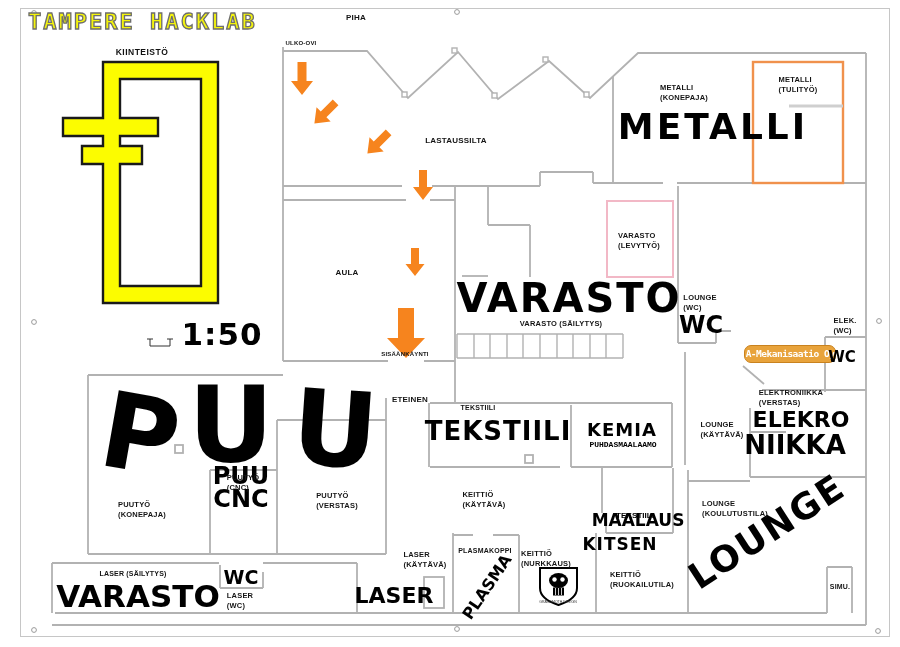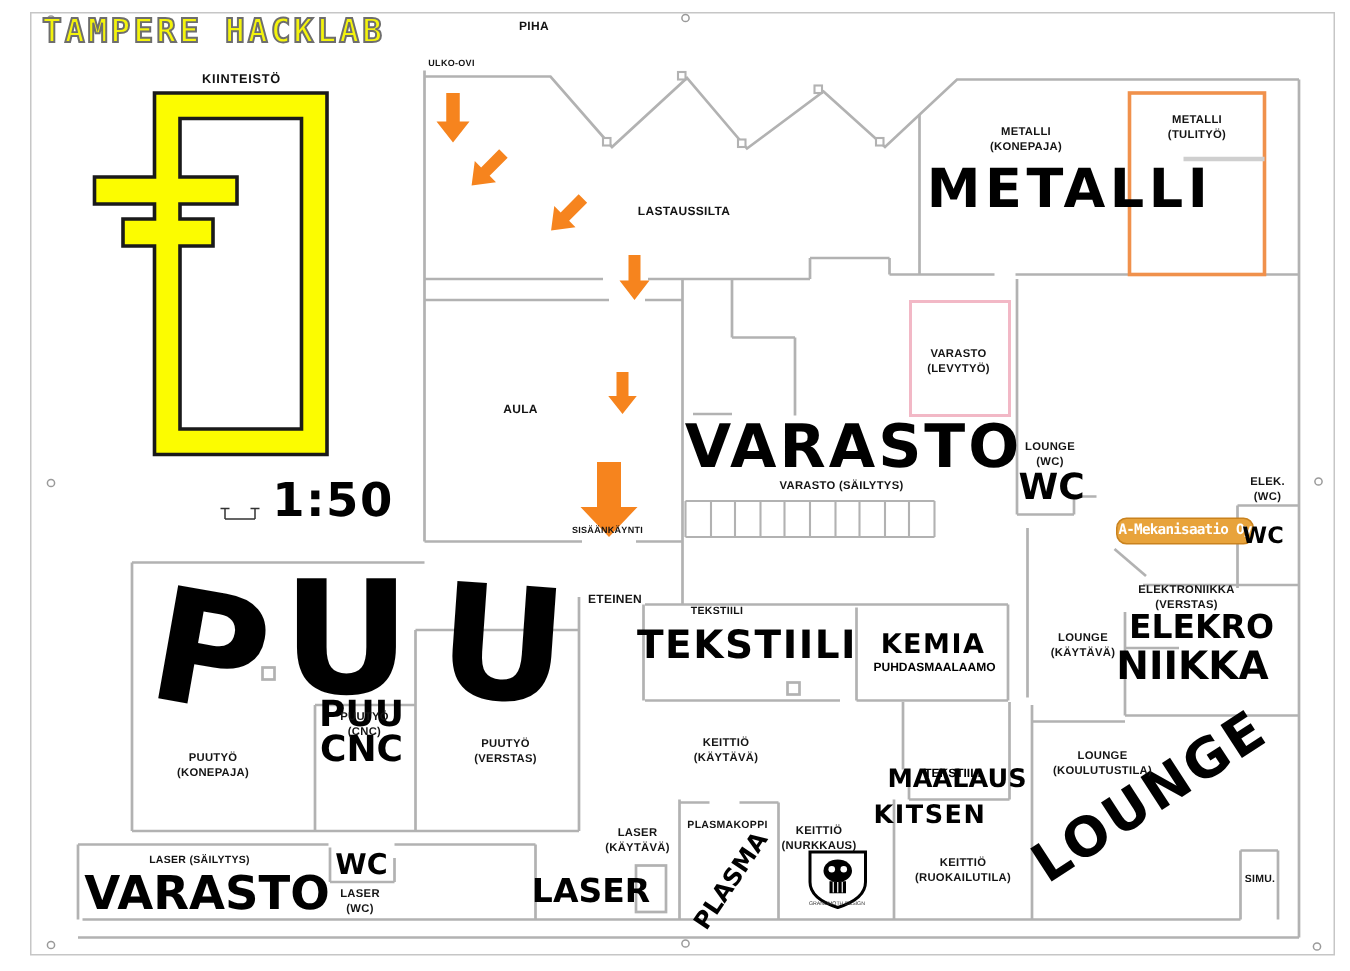--- a/index.html
+++ b/index.html
@@ -1,28 +1,28 @@
 <!DOCTYPE html>
 <html style="--arrow-orange: #F6841E; --logo-yellow: #FCFC00; --title-yellow: #F4F40C; --room-outline-orange: #F0914C; --room-outline-pink: #F2B8C6; --badge-amber: #E8A33B; --badge-border: #C9821E; --wall-gray: #B2B2B2; --ink: #111111;"><head>
 <meta charset="utf-8">
 <style>
   html,body{margin:0;padding:0;background:#ffffff;}
   .stage{position:relative;width:900px;height:647px;background:#fff;overflow:hidden;
          font-family:"Liberation Sans",sans-serif;}
   svg{position:absolute;left:0;top:0;}
-  .lbl{position:absolute;transform:translateX(-50%);text-align:center;
+  .lbl{position:absolute;transform:translateX(-50%);
        font:bold 7.5px "Liberation Sans",sans-serif;color:#141414;
        white-space:pre-line;line-height:1.3;letter-spacing:.2px;}
   .big{position:absolute;font-family:"DejaVu Sans",sans-serif;font-weight:bold;
        color:#000;white-space:pre;text-align:center;line-height:.95;}
   .title{position:absolute;left:28px;top:9px;width:250px;
          font:bold 22px "DejaVu Sans Mono",monospace;letter-spacing:2px;
          color:var(--title-yellow,#F4F40C);-webkit-text-stroke:1.3px #6e6e6e;}
   .subtitle{position:absolute;left:142px;top:47px;transform:translateX(-50%);
-            font:bold 8.5px "Liberation Sans",sans-serif;color:#111;letter-spacing:.5px;margin-left:19px;}
+            font:bold 8.5px "Liberation Sans",sans-serif;color:#111;letter-spacing:.5px;}
   .scale{position:absolute;left:222px;top:334px;transform:translate(-50%,-50%);
          font:900 31px "DejaVu Sans",sans-serif;color:#000;letter-spacing:1px;}
   .badge{position:absolute;left:744px;top:345px;width:90px;height:16px;
          background:var(--badge-amber,#E8A33B);
          border:1.6px solid var(--badge-border,#C9821E);border-radius:7px;
          color:#fff;font:bold 9.5px "DejaVu Sans Mono",monospace;
          text-align:center;line-height:15px;letter-spacing:-.5px;}
   .crest-caption{position:absolute;left:558px;top:600px;transform:translateX(-50%);
                  font:3.5px "Liberation Sans",sans-serif;color:#333;letter-spacing:0;}
 </style>
@@ -142,21 +142,21 @@
   <div class="big" style="left:569px;top:298px;font-size:40px;letter-spacing:2px;transform:translate(-50%,-50%)">VARASTO</div>
   <div class="big" style="left:701px;top:325px;font-size:24px;transform:translate(-50%,-50%)">WC</div>
   <div class="big" style="left:842px;top:357px;font-size:15px;transform:translate(-50%,-50%)">WC</div>
   <div class="big" style="left:140px;top:436px;font-size:105px;transform:translate(-50%,-50%) rotate(10deg)">P</div>
   <div class="big" style="left:231px;top:427px;font-size:105px;transform:translate(-50%,-50%)">U</div>
   <div class="big" style="left:335px;top:431px;font-size:105px;transform:translate(-50%,-50%) rotate(4deg)">U</div>
   <div class="big" style="left:241px;top:488px;font-size:24px;transform:translate(-50%,-50%);white-space:pre-line">PUU
 CNC</div>
   <div class="big" style="left:498px;top:431px;font-size:26px;letter-spacing:1px;transform:translate(-50%,-50%)">TEKSTIILI</div>
   <div class="big" style="left:622px;top:430px;font-size:18px;letter-spacing:1px;transform:translate(-50%,-50%)">KEMIA</div>
-  <div class="big" style="left:623px;top:445px;font-size:8px;transform:translate(-50%,-50%);font-family:Liberation Sans, sans-serif">PUHDASMAALAAMO</div>
+  <div class="big" style="left:623px;top:445px;font-size:8px;transform:translate(-50%,-50%);font-family:Liberation Mono, monospace">PUHDASMAALAAMO</div>
   <div class="big" style="left:638px;top:520px;font-size:17px;transform:translate(-50%,-50%)">MAALAUS</div>
   <div class="big" style="left:635px;top:516px;font-size:8px;transform:translate(-50%,-50%);font-family:'Liberation Sans',sans-serif">TEKSTIILI</div>
   <div class="big" style="left:620px;top:544px;font-size:17px;letter-spacing:1px;transform:translate(-50%,-50%)">KITSEN</div>
   <div class="big" style="left:801px;top:420px;font-size:22px;transform:translate(-50%,-50%)">ELEKRO</div>
   <div class="big" style="left:795px;top:445px;font-size:26px;transform:translate(-50%,-50%)">NIIKKA</div>
   <div class="big" style="left:767px;top:532px;font-size:36px;letter-spacing:2px;transform:translate(-50%,-50%) rotate(-33deg)">LOUNGE</div>
   <div class="big" style="left:394px;top:596px;font-size:22px;transform:translate(-50%,-50%)">LASER</div>
   <div class="big" style="left:487px;top:587px;font-size:16px;transform:translate(-50%,-50%) rotate(-56deg)">PLASMA</div>
   <div class="big" style="left:138px;top:597px;font-size:31px;transform:translate(-50%,-50%)">VARASTO</div>
   <div class="big" style="left:241px;top:577px;font-size:19px;transform:translate(-50%,-50%)">WC</div>

